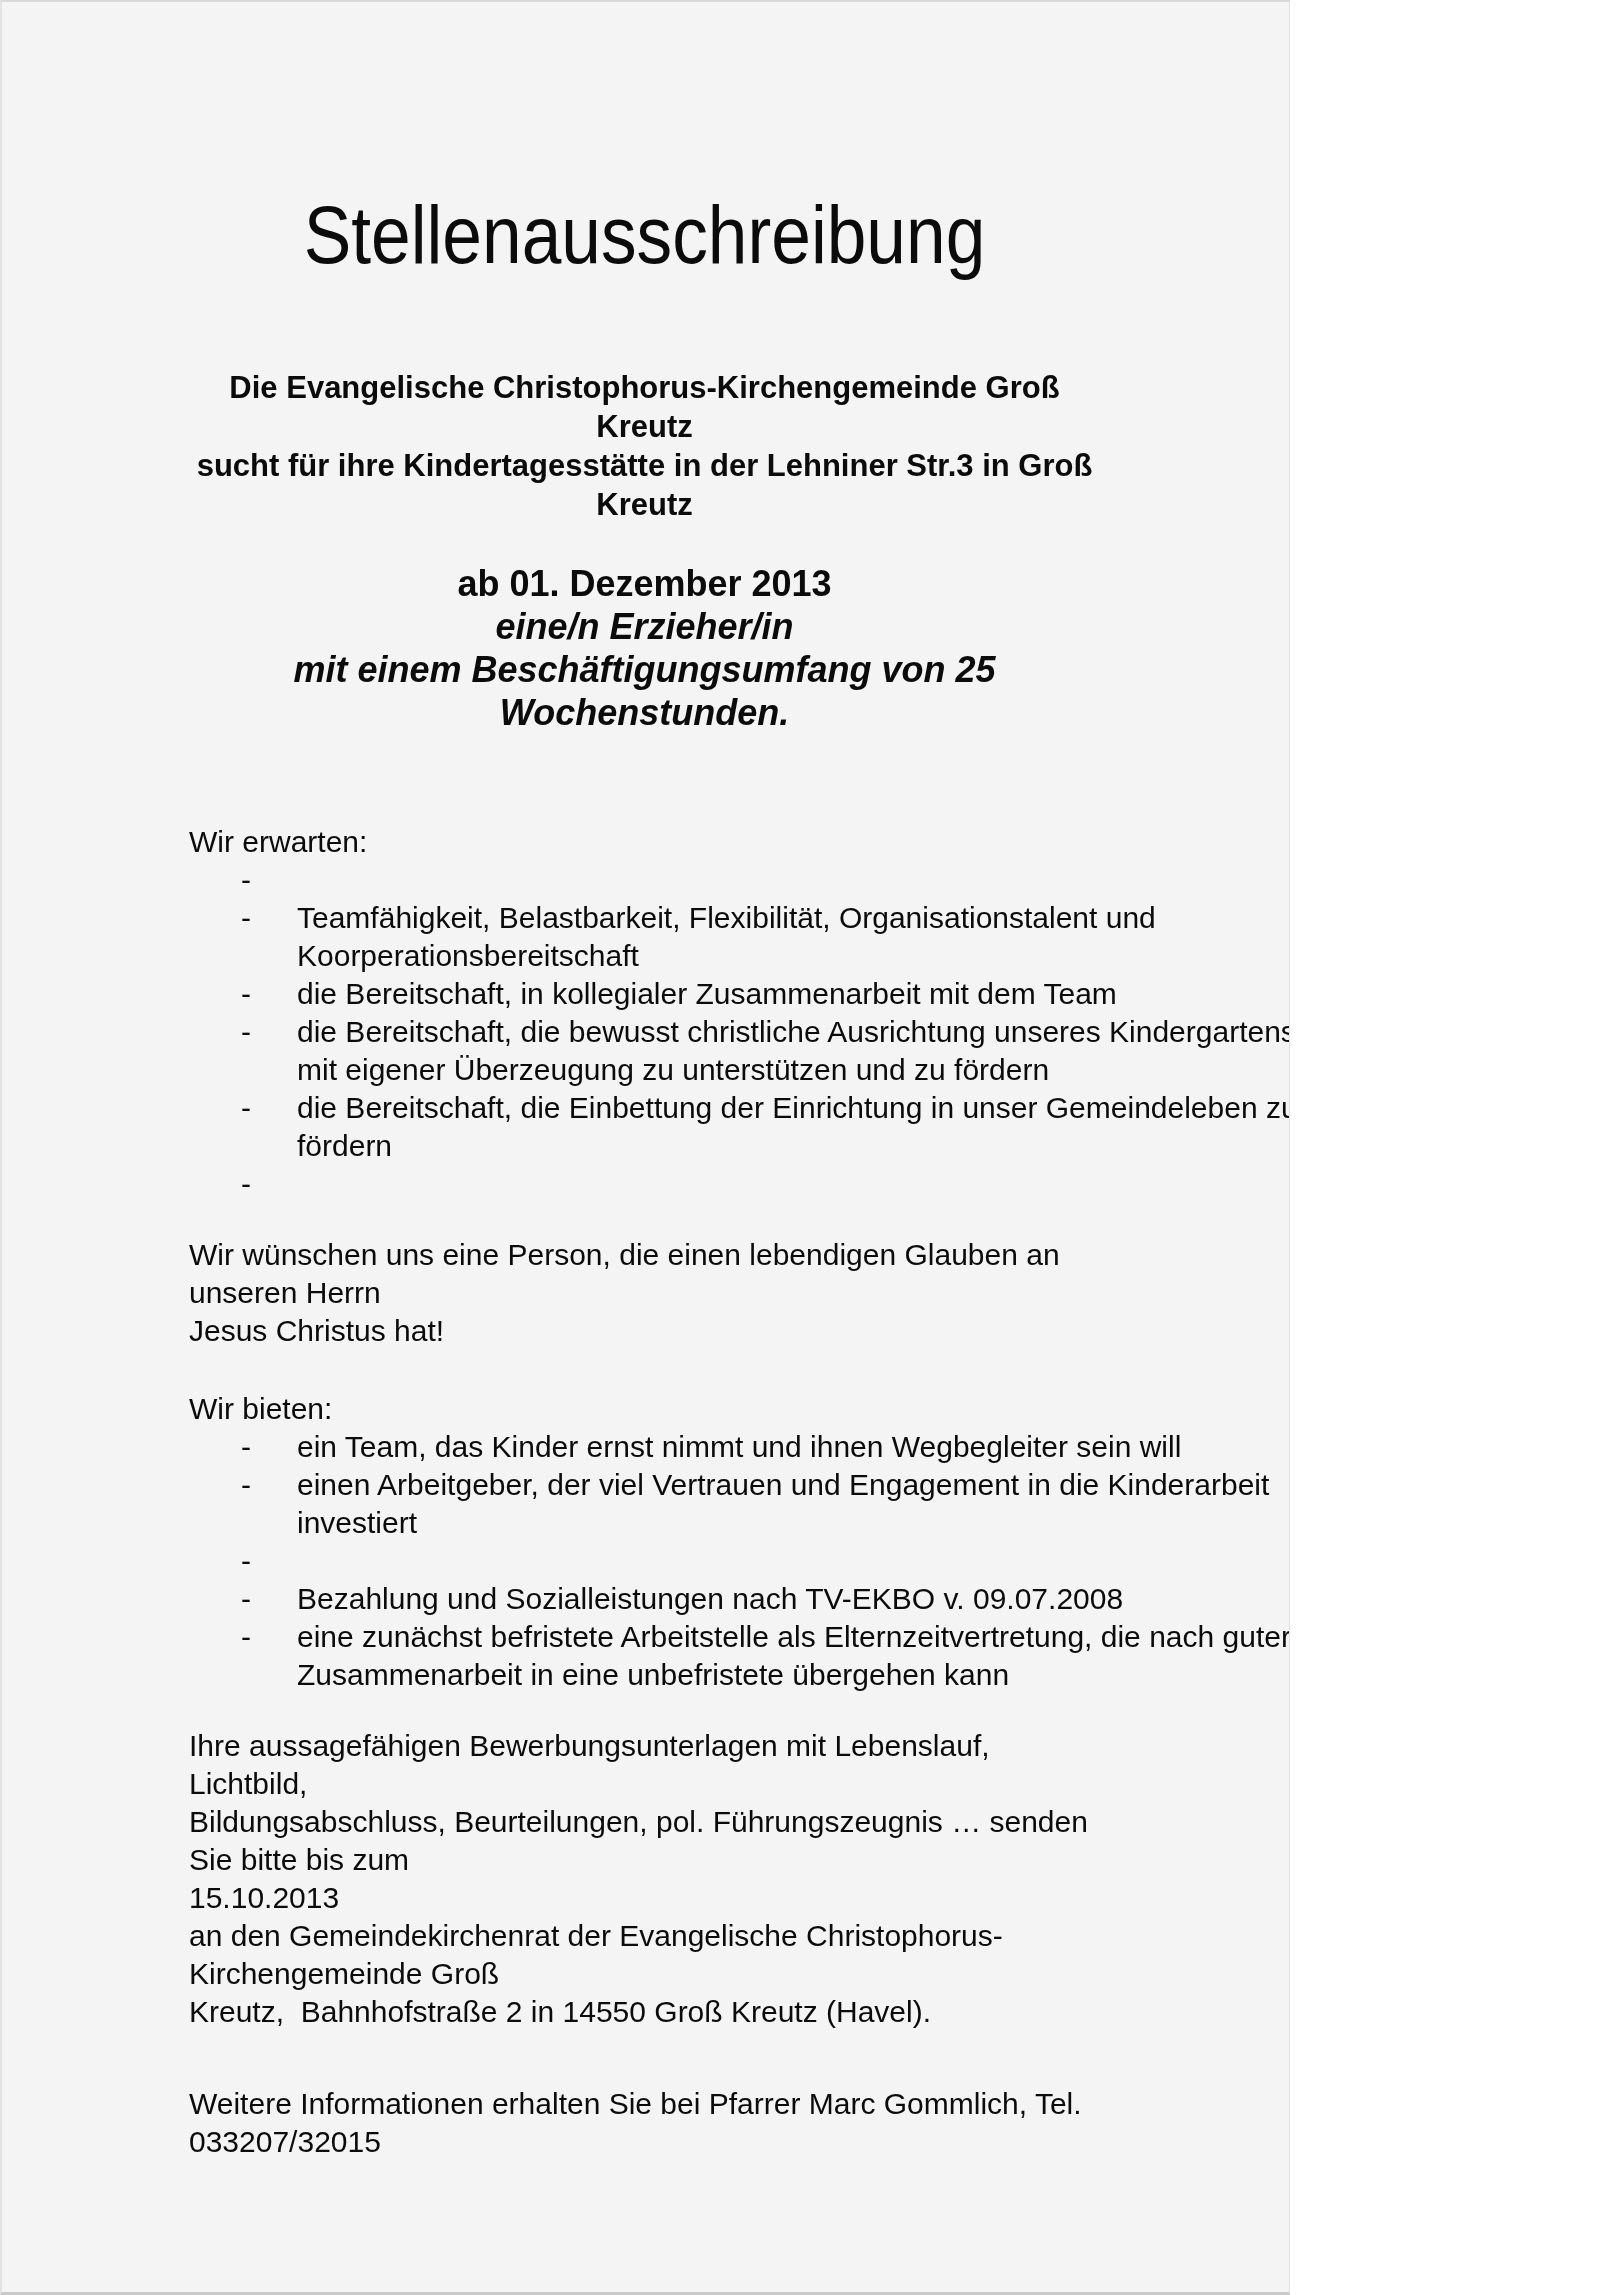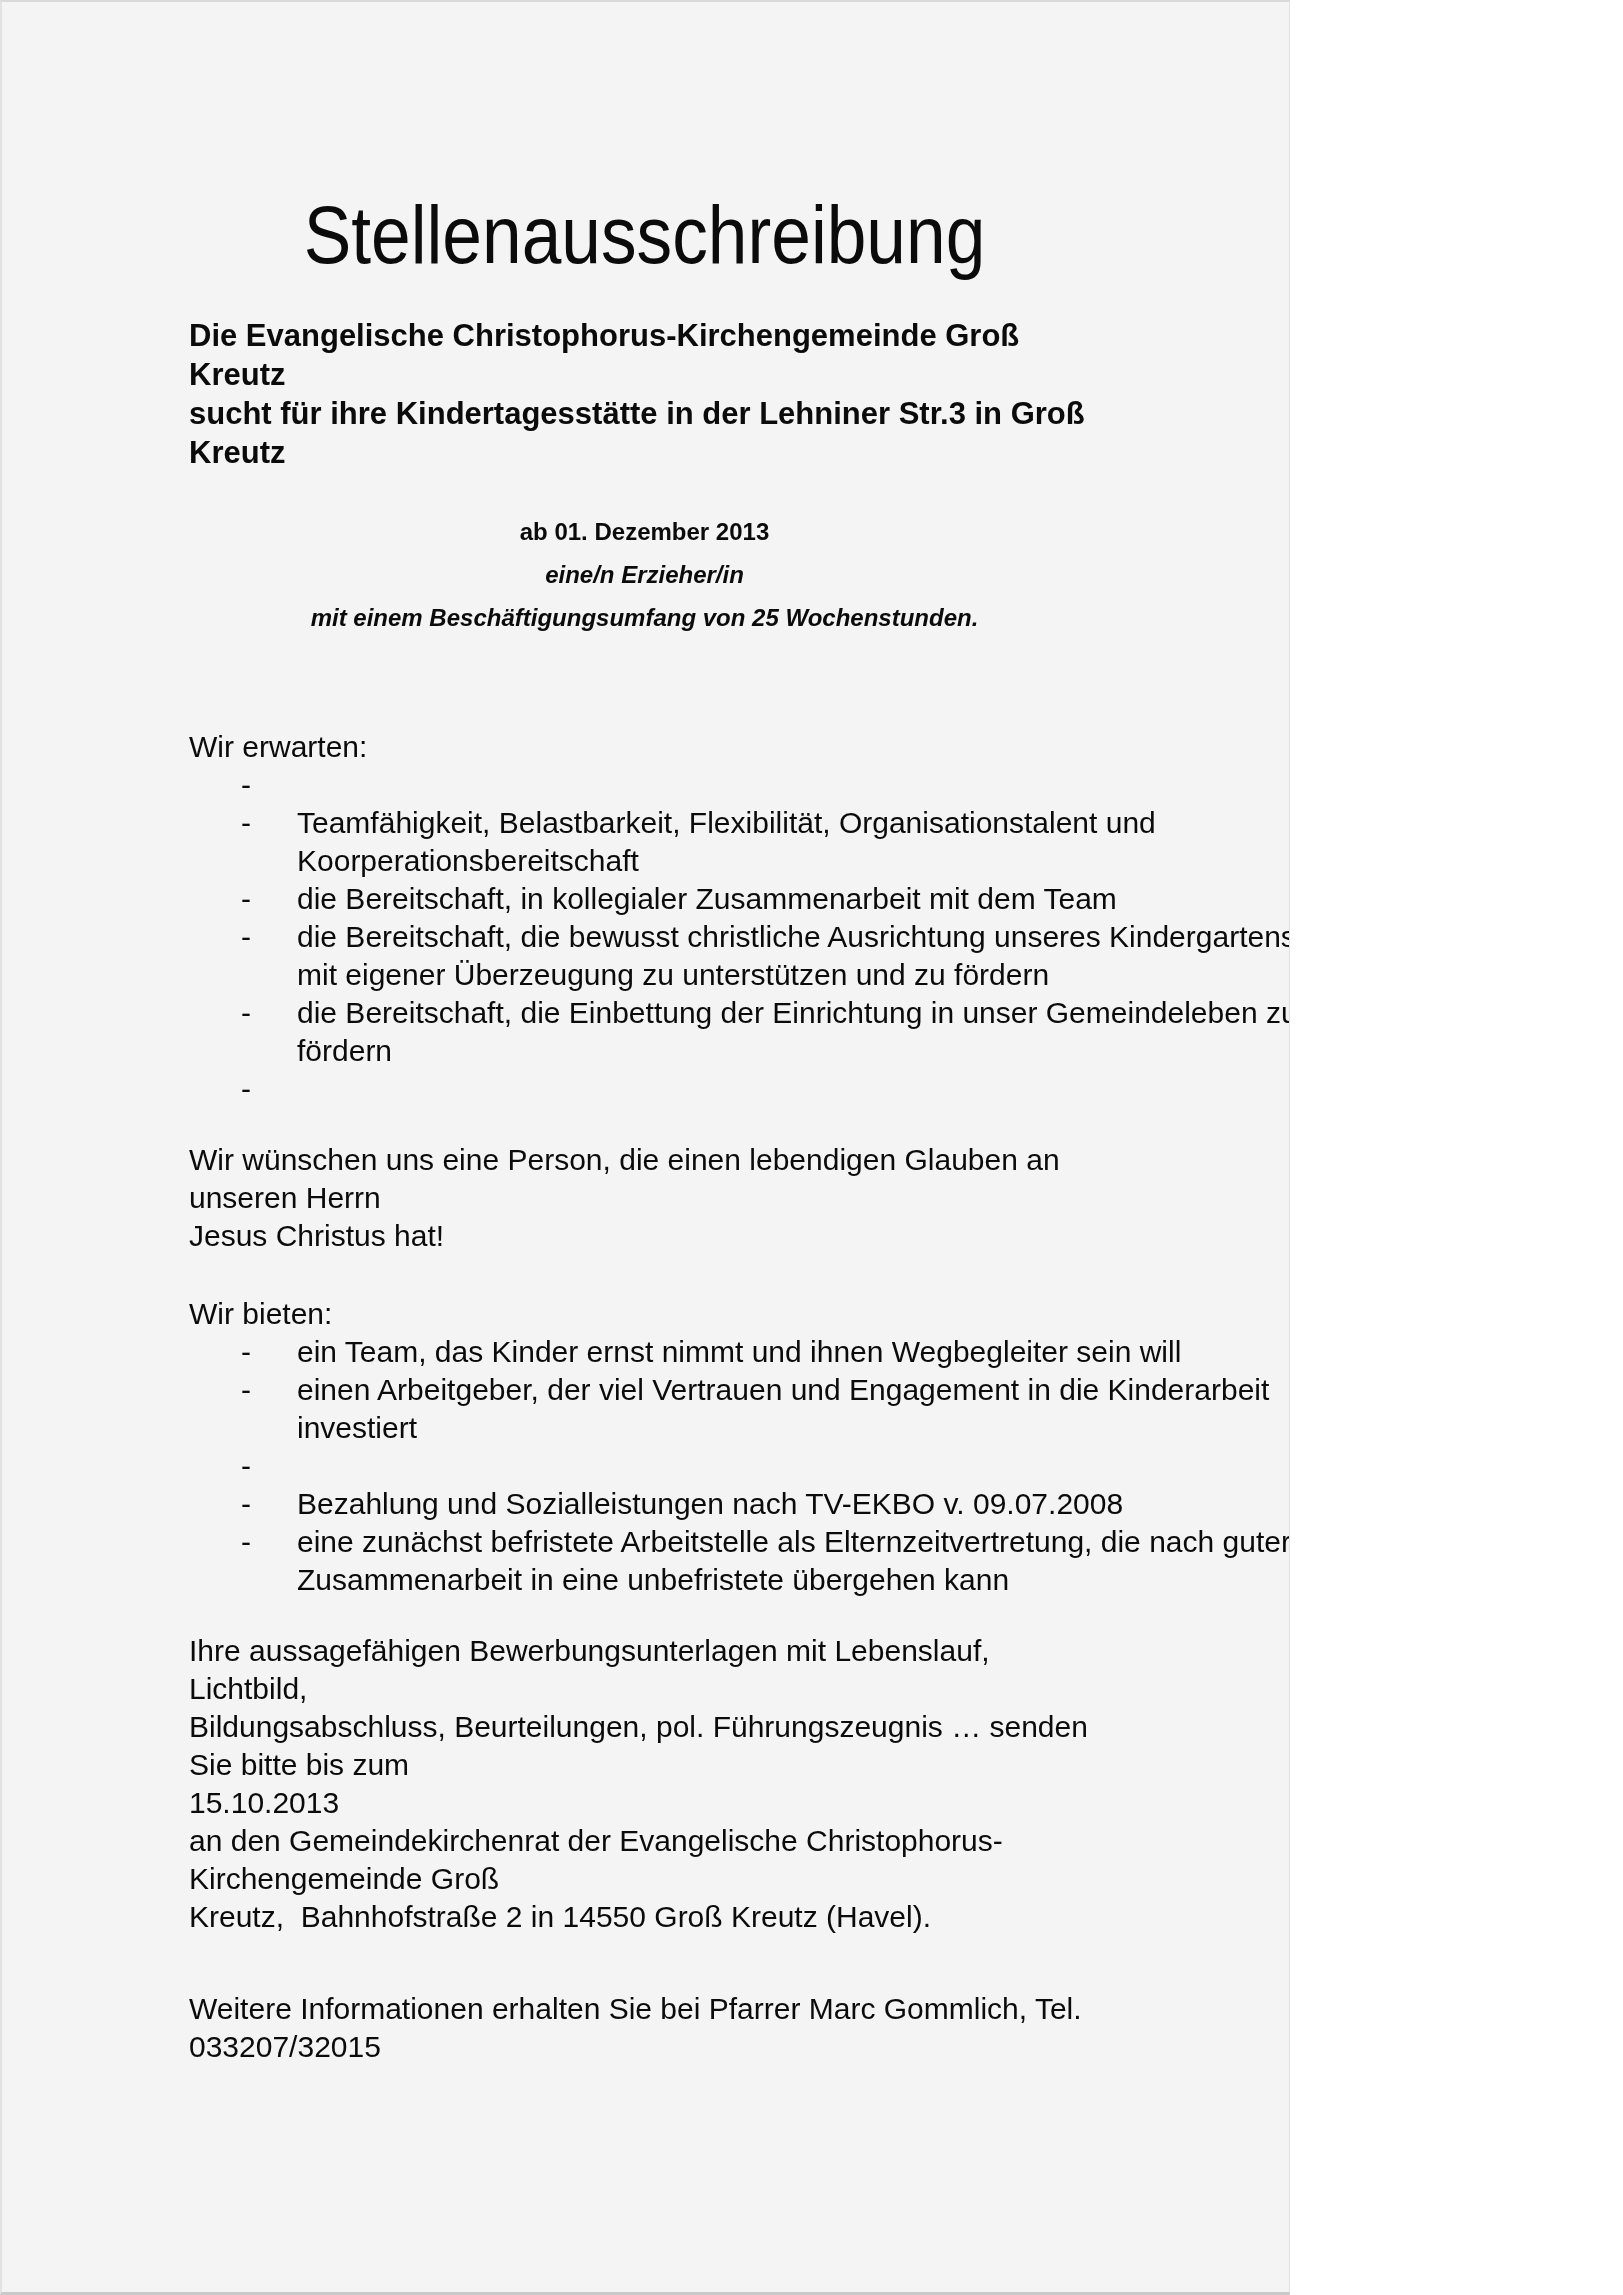--- a/index.html
+++ b/index.html
@@ -36,31 +36,32 @@
     margin:193px 0 0 0;
     text-align:center;
     font-size:81px;
     font-weight:400;
     line-height:1;
     white-space:nowrap;
     transform:scaleX(0.88);
     transform-origin:50% 50%;
   }
   .subtitle{
-    margin-top:40px;
+    margin-top:92px;
+    text-align:center;
     font-weight:700;
     font-size:31px;
     line-height:39px;
     white-space:pre-wrap;
   }
   .lead-block{
     margin-top:38px;
     text-align:center;
     font-weight:700;
-    font-size:24px;
+    font-size:36px;
     line-height:43px;
   }
   .lead-italic{font-style:italic;}
   .body-text{
     font-size:30px;
     line-height:38px;
   }
   .para{white-space:pre-wrap;}
   .section-heading-expect{margin-top:89px;}
   .bullets{

